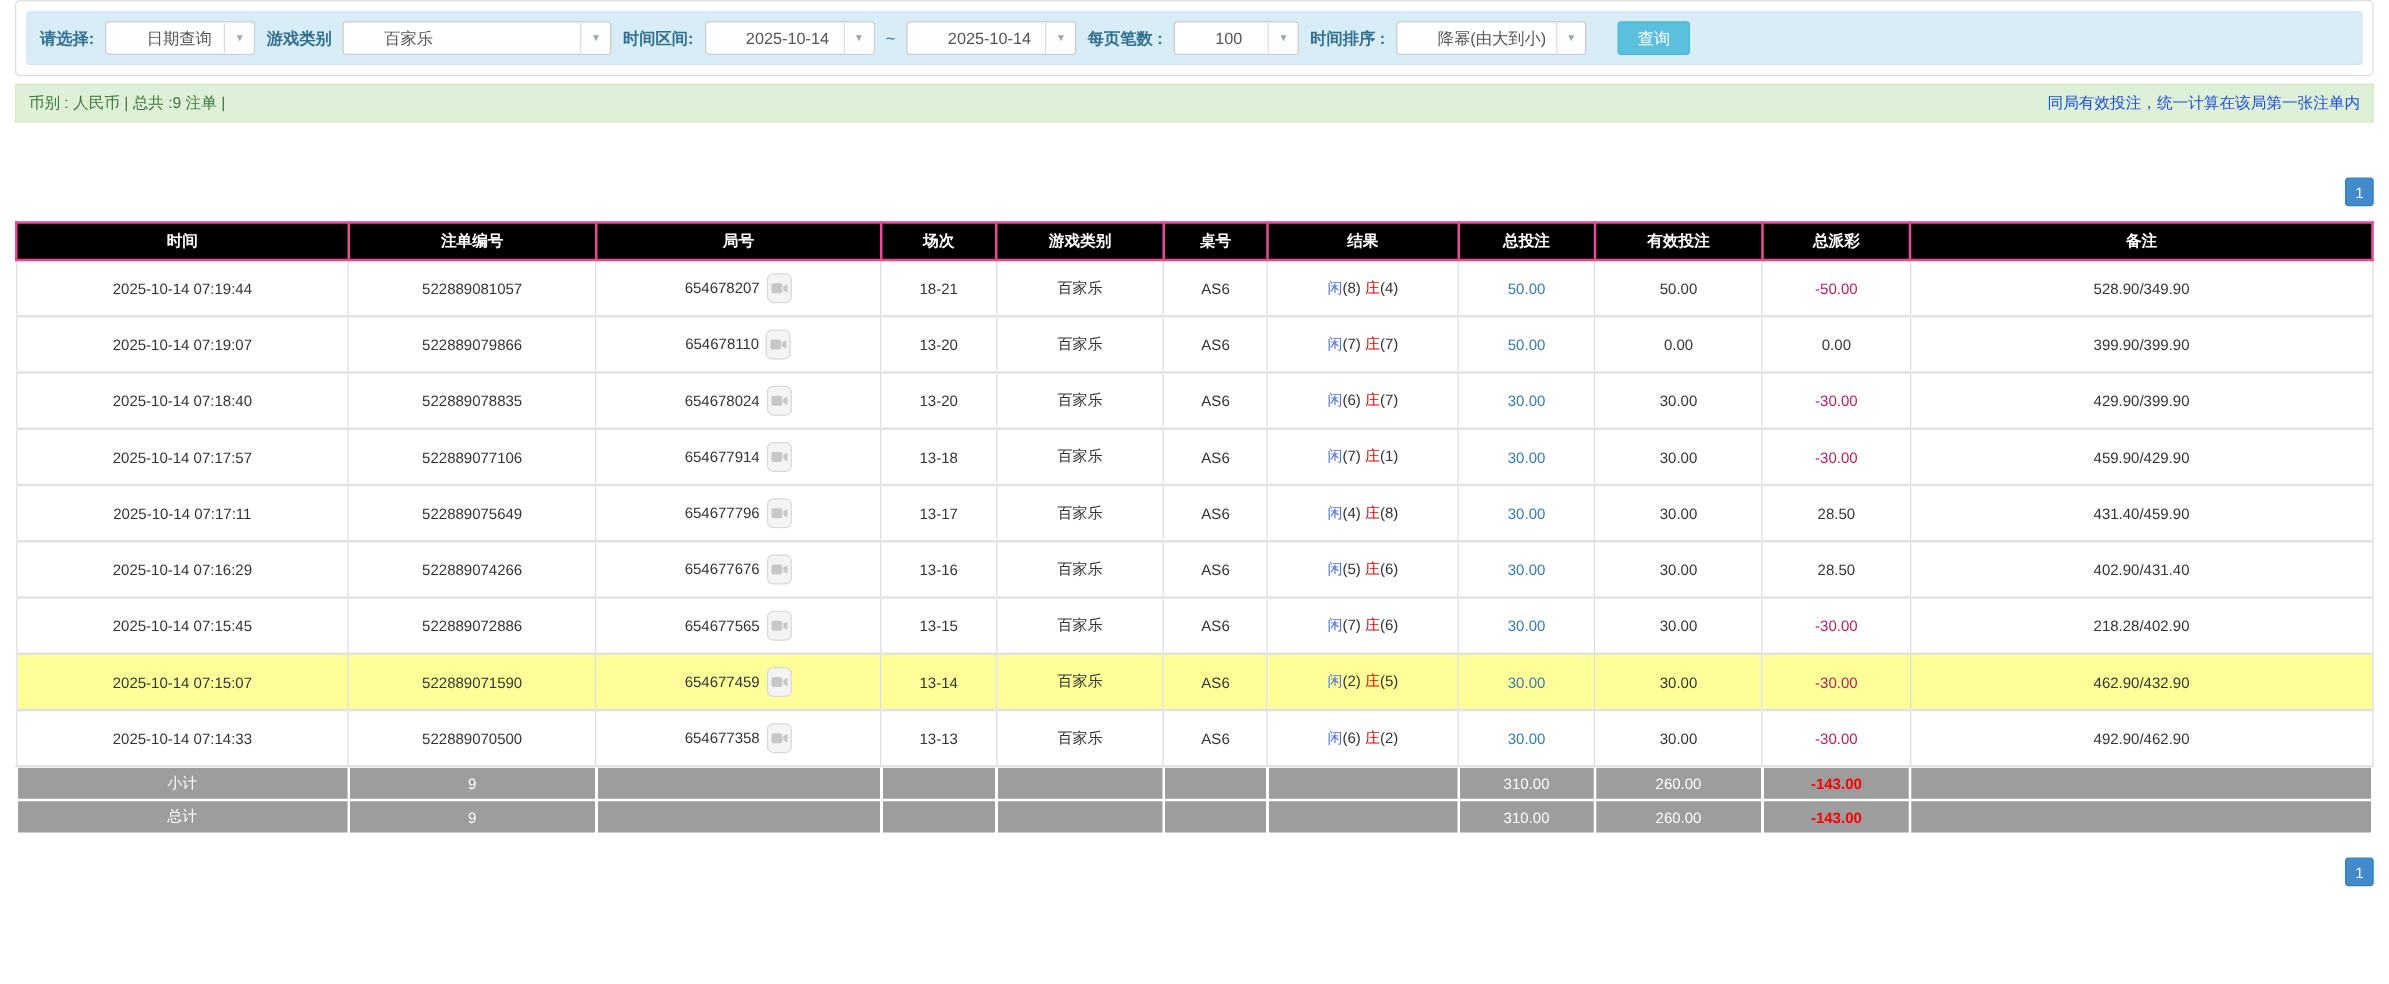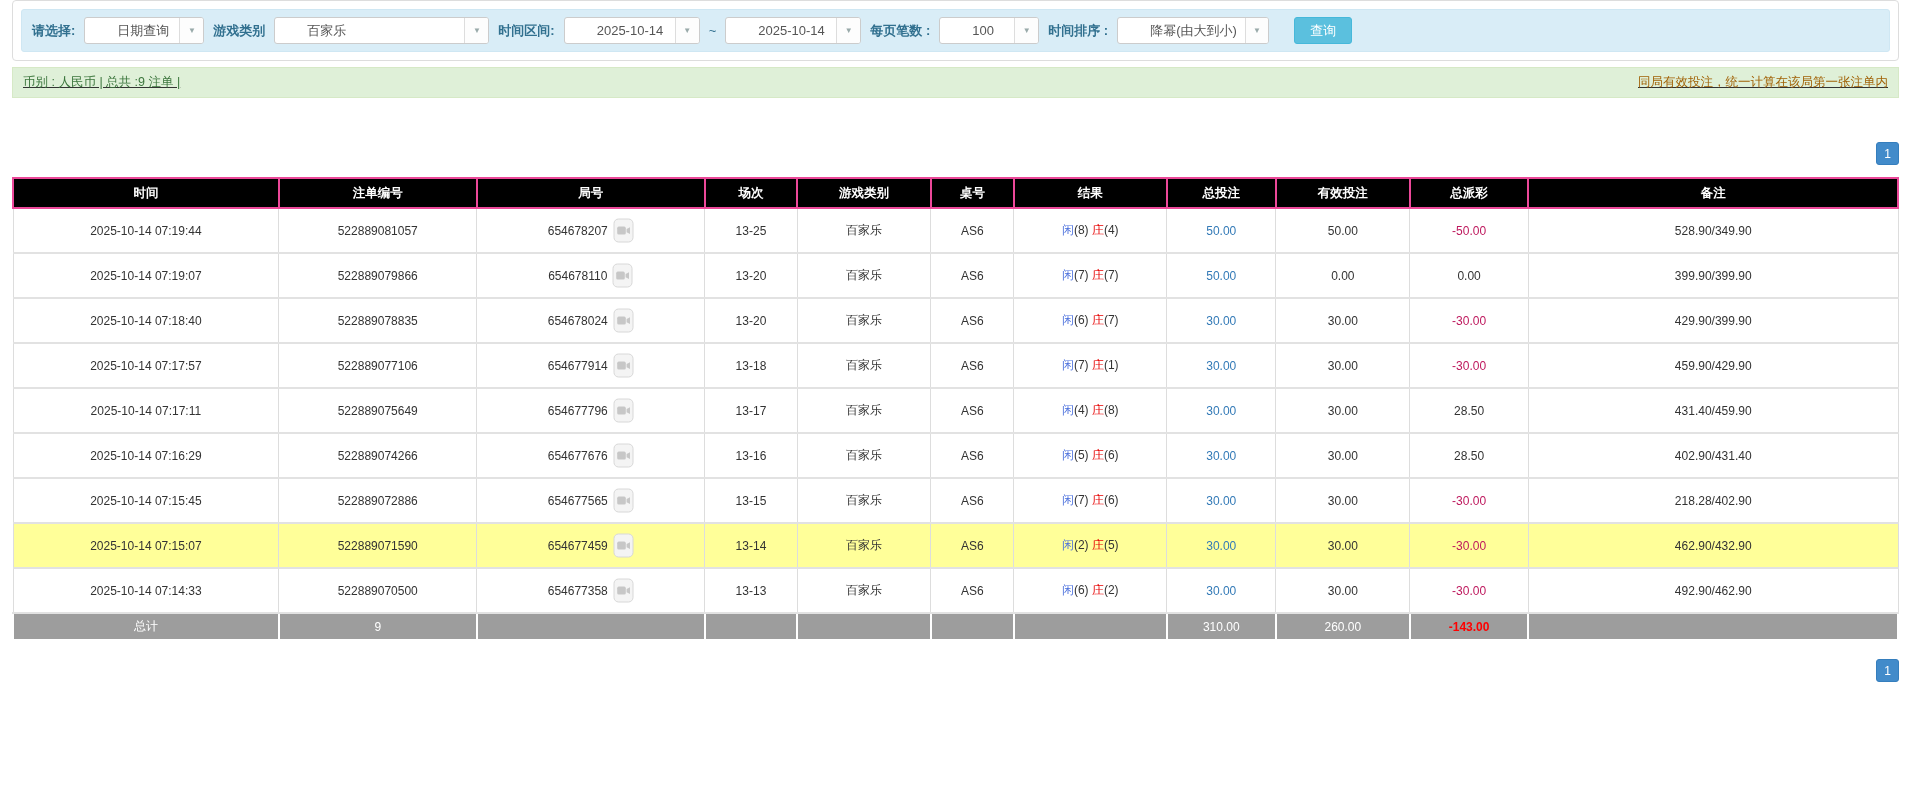--- a/index.html
+++ b/index.html
@@ -37,24 +37,23 @@
     background:#5bc0de; border:1px solid #46b8da; color:#fff;
     height:27px; padding:0 15px; border-radius:3px; font-size:13px;
     cursor:pointer; margin-left:16px; font-family:inherit;
   }
 
   
   .summary-bar {
     margin-top:6px; background:#dff0d8; border:1px solid #d6e9c6;
     padding:6px 10px; display:flex; justify-content:space-between; align-items:center;
     font-size:12.5px;
-    text-decoration:underline;
   }
   .summary-left { color:#3c763d; }
-  .summary-right { color:#a16207; }
+  .summary-right { color:#1d4ed8; }
 
   
   .pager { display:flex; justify-content:flex-end; }
   .pager.top { margin:44px 0 12px; }
   .pager.bottom { margin:18px 0 0; }
   .page-btn {
     background:#428bca; border:1px solid #357ebd; color:#fff;
     min-width:23px; height:23px; border-radius:3px;
     display:flex; align-items:center; justify-content:center;
     font-size:12px; cursor:pointer; text-decoration:none;
@@ -173,21 +172,21 @@
     </thead>
     <tbody>
         <tr>
           <td>2025-10-14 07:19:44</td>
           <td>522889081057</td>
           <td class="round-cell"><span class="num">654678207</span><svg class="video-btn" width="21" height="25" viewBox="0 0 21 25">
               <rect x="1" y="1" width="19" height="23" rx="4.5" fill="#f4f4f4" stroke="#d8d8d8"></rect>
               <rect x="4.2" y="8.6" width="8.6" height="8" rx="1.6" fill="#c7c7c7"></rect>
               <path d="M13.6 11 L17 9.2 V16 L13.6 14.2 Z" fill="#c7c7c7"></path>
             </svg></td>
-          <td>13-25</td>
+          <td>18-21</td>
           <td>百家乐</td>
           <td>AS6</td>
           <td><span class="res-player">闲</span><span>(8) </span><span class="res-banker">庄</span><span>(4)</span></td>
           <td class="link-blue">50.00</td>
           <td>50.00</td>
           <td class="neg">-50.00</td>
           <td>528.90/349.90</td>
         </tr>
         <tr>
           <td>2025-10-14 07:19:07</td>
@@ -319,32 +318,45 @@
           <td>13-13</td>
           <td>百家乐</td>
           <td>AS6</td>
           <td><span class="res-player">闲</span><span>(6) </span><span class="res-banker">庄</span><span>(2)</span></td>
           <td class="link-blue">30.00</td>
           <td>30.00</td>
           <td class="neg">-30.00</td>
           <td>492.90/462.90</td>
         </tr>
         <tr class="summary">
-          <td>总计</td>
+          <td>小计</td>
           <td>9</td>
           <td></td>
           <td></td>
           <td></td>
           <td></td>
           <td></td>
           <td>310.00</td>
           <td>260.00</td>
           <td class="neg">-143.00</td>
           <td></td>
         </tr>
+        <tr class="summary">
+          <td>总计</td>
+          <td>9</td>
+          <td></td>
+          <td></td>
+          <td></td>
+          <td></td>
+          <td></td>
+          <td>310.00</td>
+          <td>260.00</td>
+          <td class="neg">-143.00</td>
+          <td></td>
+        </tr>
       </tbody>
   </table>
 
   <div class="pager bottom">
     <a class="page-btn">1</a>
   </div>
 
 </div>
 
 </body></html>

